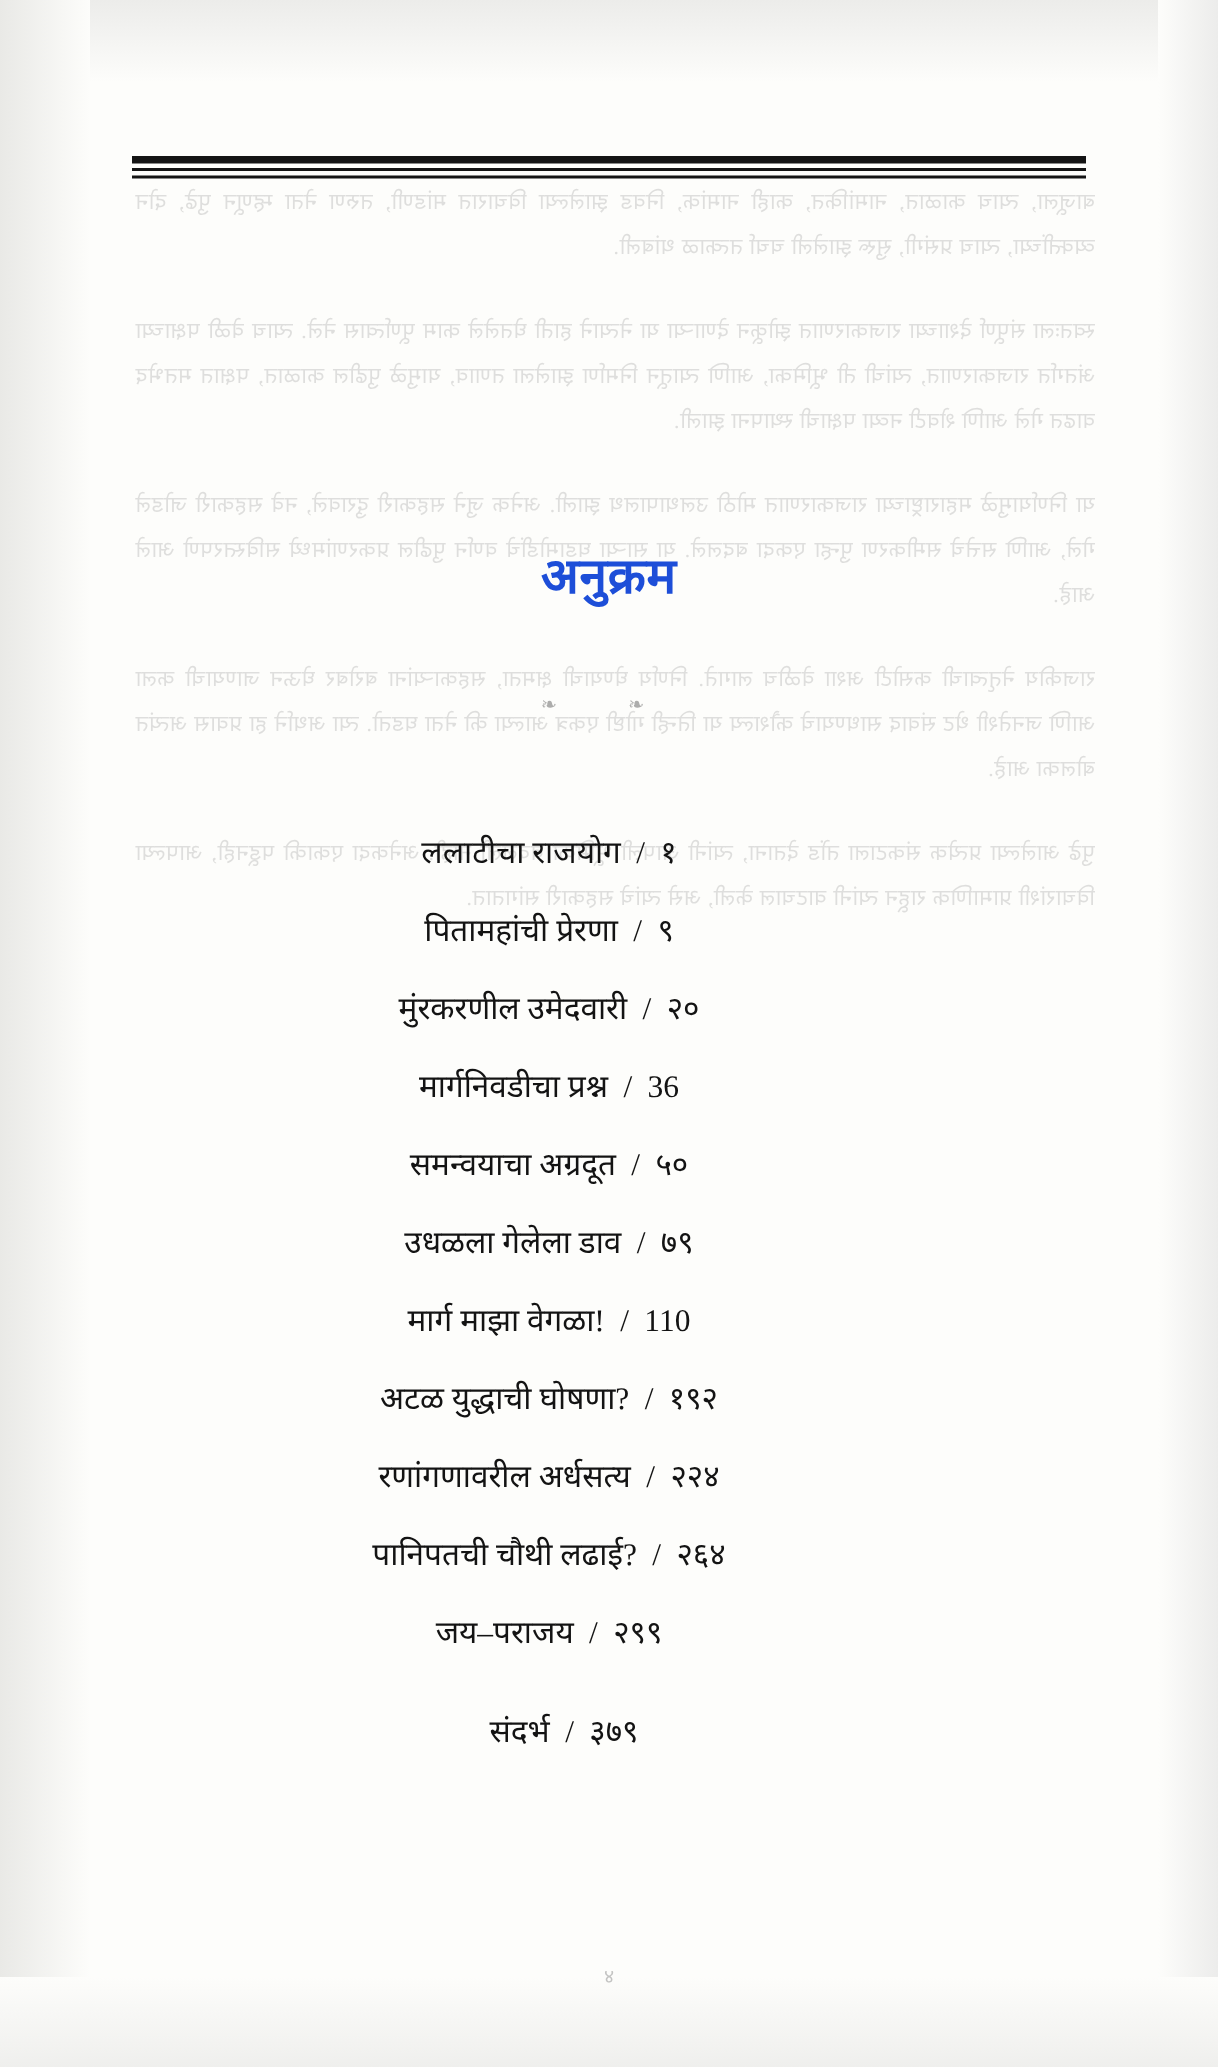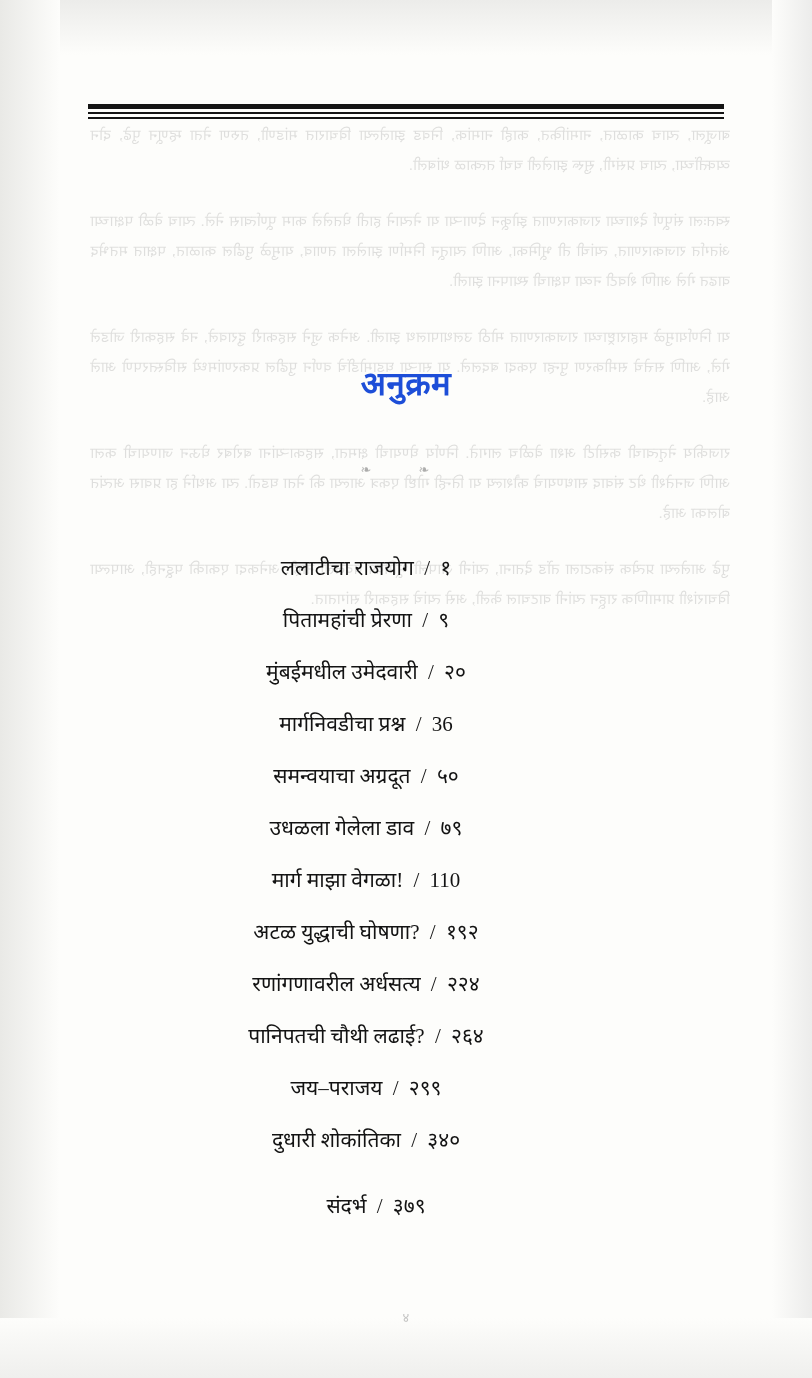--- a/index.html
+++ b/index.html
@@ -190,21 +190,21 @@
       <span class="toc-page">१</span>
     </div>
 
     <div class="toc-item">
       <span>पितामहांची प्रेरणा</span>
       <span class="toc-sep">/</span>
       <span class="toc-page">९</span>
     </div>
 
     <div class="toc-item">
-      <span>मुंबईमधील उमेदवारी</span>
+      <span>मुंरकरणील उमेदवारी</span>
       <span class="toc-sep">/</span>
       <span class="toc-page">२०</span>
     </div>
 
     <div class="toc-item">
       <span>मार्गनिवडीचा प्रश्न</span>
       <span class="toc-sep">/</span>
       <span class="toc-page">36</span>
     </div>
 
@@ -244,25 +244,20 @@
       <span class="toc-sep">/</span>
       <span class="toc-page">२६४</span>
     </div>
 
     <div class="toc-item">
       <span>जय–पराजय</span>
       <span class="toc-sep">/</span>
       <span class="toc-page">२९९</span>
     </div>
 
-    <div class="toc-item">
-      <span>दुधारी शोकांतिका</span>
-      <span class="toc-sep">/</span>
-      <span class="toc-page">३४०</span>
-    </div>
 
     <div class="toc-item last">
       <span>संदर्भ</span>
       <span class="toc-sep">/</span>
       <span class="toc-page">३७९</span>
     </div>
 
   </div>
 
   <div class="folio">४</div>

